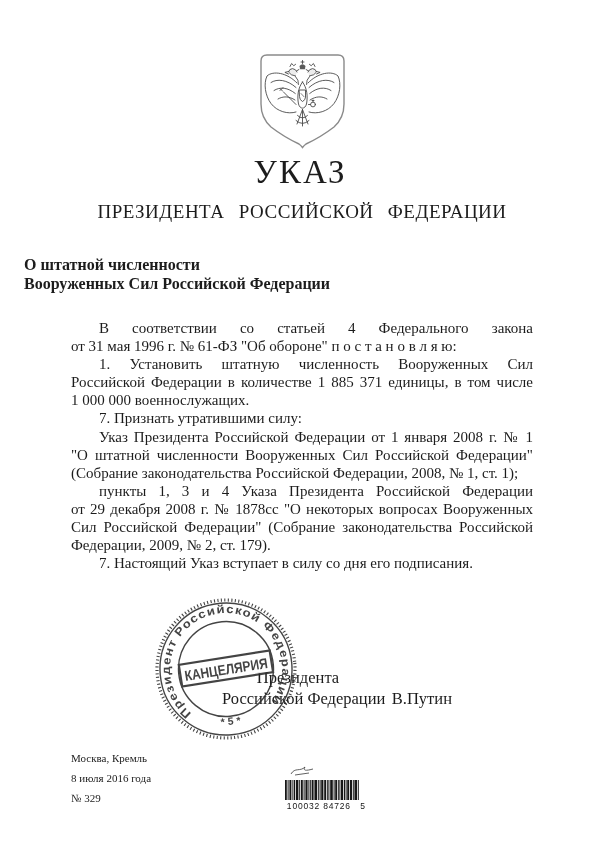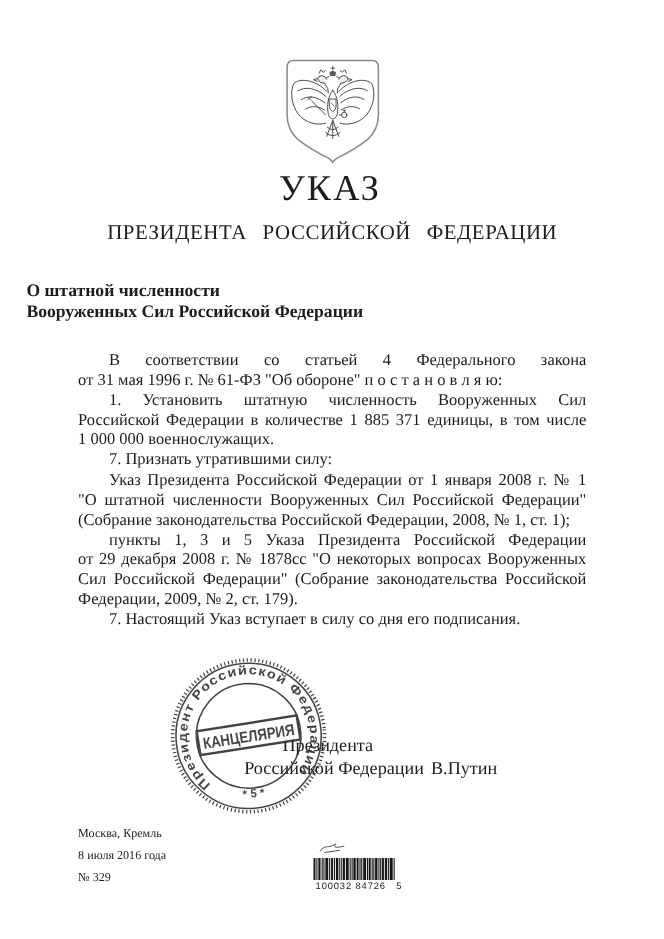--- a/index.html
+++ b/index.html
@@ -104,21 +104,21 @@
   <div class="abs body-block">
     <div class="bline ind j">В соответствии со статьей 4 Федерального закона</div>
     <div class="bline">от 31 мая 1996 г. № 61-ФЗ "Об обороне" п о с т а н о в л я ю:</div>
     <div class="bline ind j">1. Установить штатную численность Вооруженных Сил</div>
     <div class="bline j">Российской Федерации в количестве 1&nbsp;885&nbsp;371 единицы, в том числе</div>
     <div class="bline">1&nbsp;000&nbsp;000 военнослужащих.</div>
     <div class="bline ind">7. Признать утратившими силу:</div>
     <div class="bline ind j">Указ Президента Российской Федерации от 1 января 2008 г. № 1</div>
     <div class="bline j">"О штатной численности Вооруженных Сил Российской Федерации"</div>
     <div class="bline">(Собрание законодательства Российской Федерации, 2008, № 1, ст. 1);</div>
-    <div class="bline ind j">пункты 1, 3 и 5 Указа Президента Российской Федерации</div>
+    <div class="bline ind j">пункты 1, 3 и 4 Указа Президента Российской Федерации</div>
     <div class="bline j">от 29 декабря 2008 г. № 1878сс "О некоторых вопросах Вооруженных</div>
     <div class="bline j">Сил Российской Федерации" (Собрание законодательства Российской</div>
     <div class="bline">Федерации, 2009, № 2, ст. 179).</div>
     <div class="bline ind">7. Настоящий Указ вступает в силу со дня его подписания.</div>
   </div>
 
   <div class="abs sig-block">
     <div class="sig-post1">Президента</div>
     <div class="sig-row">
       <span>Российской Федерации</span>

